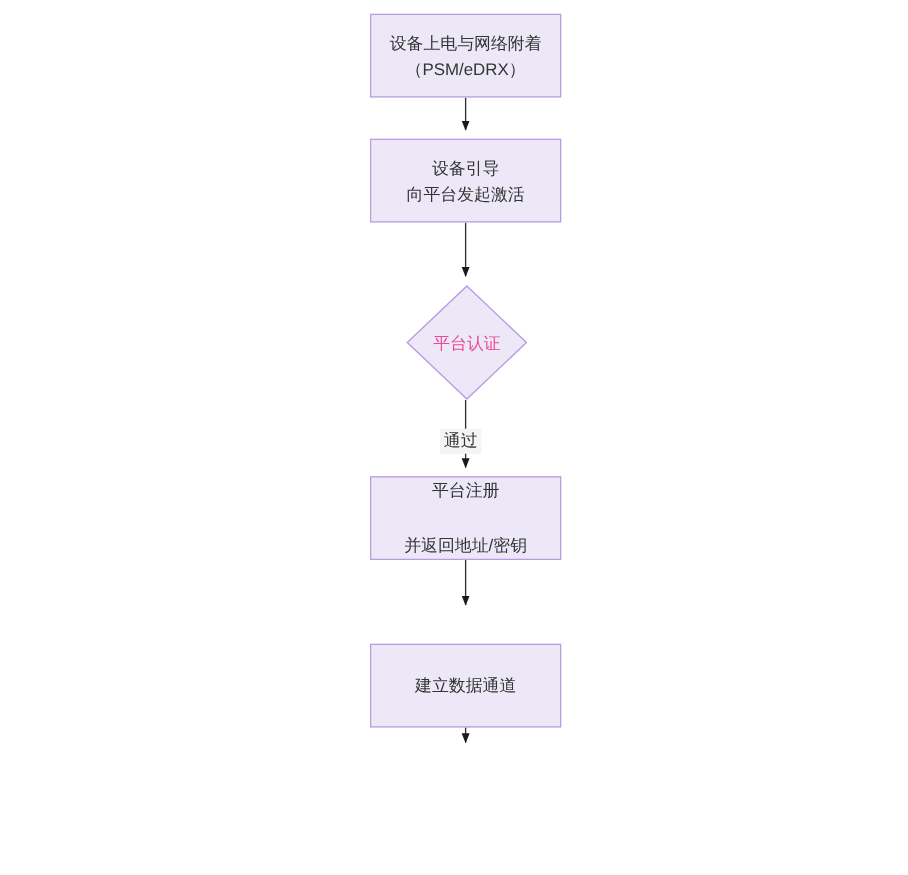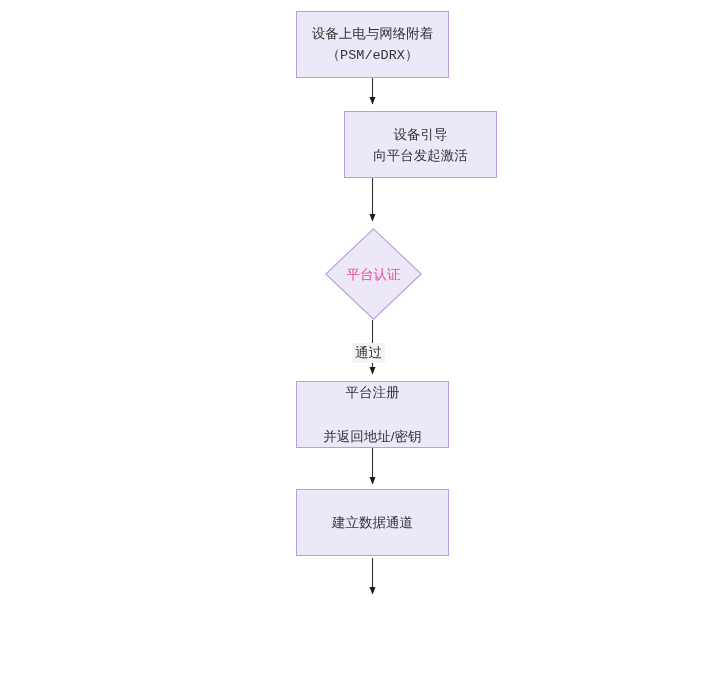--- a/index.html
+++ b/index.html
@@ -31,24 +31,24 @@
     flex-direction: column;
     align-items: center;
     justify-content: center;
     color: #333333;
     font-size: 13.5px;
     line-height: 21px;
     white-space: nowrap;
   }
   .node .l1, .node .l2 { display: block; }
 
-  .n1 { top: 11px; font-family: Liberation Mono, monospace; }
-  .n2 { top: 111px; margin-left: 48px; }
+  .n1 { top: 11px; }
+  .n2 { top: 111px; }
   .n4 { top: 381px; justify-content: space-between; }
-  .n5 { top: 489px; }
+  .n5 { top: 515px; }
   .n6 { top: 601px; }
 
   
   .decision-wrap {
     position: absolute;
     left: 325px;
     top: 228px;
     width: 97px;
     height: 92px;
   }

